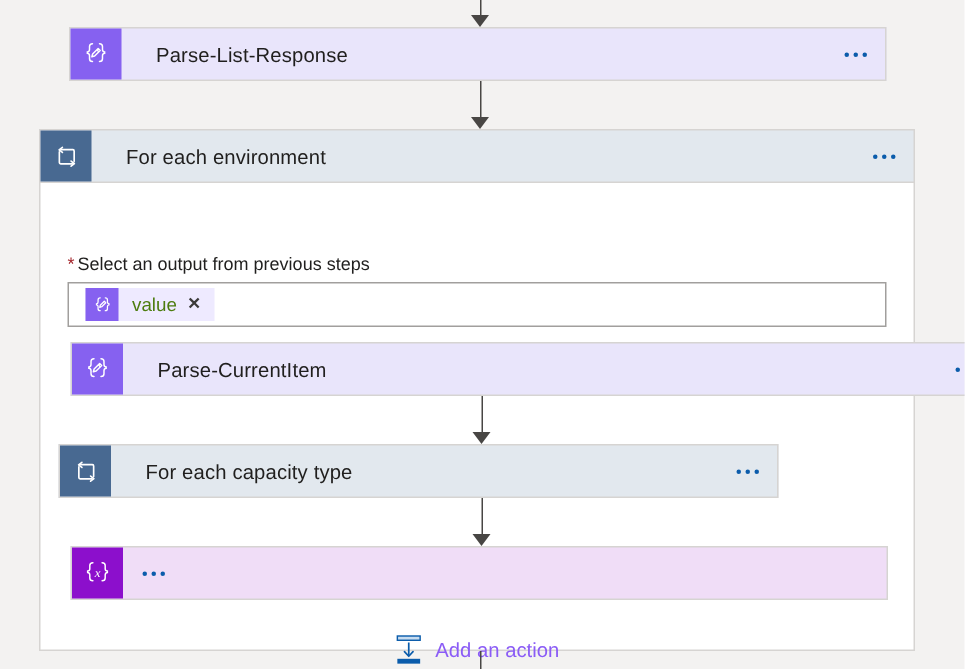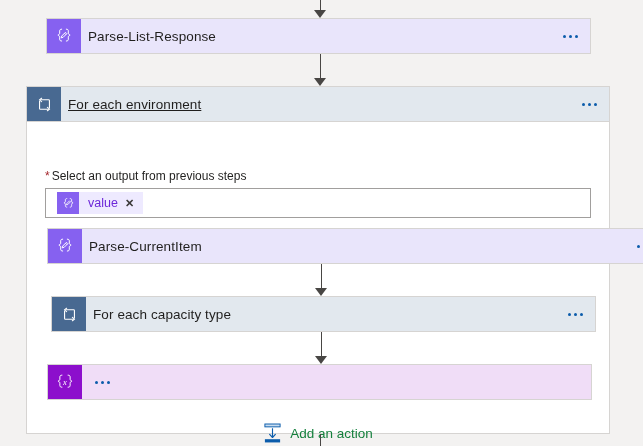--- a/index.html
+++ b/index.html
@@ -62,21 +62,21 @@
     min-width: 34px;
     display: flex;
     align-items: center;
     justify-content: center;
     color: #ffffff;
   }
   .card .card-title {
     flex: 1 1 auto;
     display: flex;
     align-items: center;
-    padding-left: 7px;
+    padding-left: 23px;
     font-size: 13.5px;
     color: #201f1e;
     letter-spacing: 0.1px;
     white-space: nowrap;
     overflow: hidden;
   }
   .card .ellipsis {
     width: 40px;
     min-width: 40px;
     display: flex;
@@ -109,21 +109,20 @@
     height: 348px;
     box-sizing: border-box;
     background: #ffffff;
     border: 1px solid #d6d4d2;
   }
   #foreach-scope-header {
     position: absolute;
     left: -1px;
     top: -1px;
     width: 464px;
-    text-decoration: underline;
   }
   #foreach-scope-body {
     position: absolute;
     left: 0;
     top: 36px;
     right: 0;
     bottom: 0;
     border-radius: 23px;
   }
 
@@ -167,21 +166,21 @@
     min-width: 22px;
     background: #8661f0;
     display: flex;
     align-items: center;
     justify-content: center;
     color: #fff;
   }
   .token .token-text {
     padding: 0 7px 0 9px;
     font-size: 12.5px;
-    color: #6d28d9;
+    color: #4d7c0f;
   }
   .token .token-remove {
     padding-right: 9px;
     font-size: 11px;
     font-weight: bold;
     color: #3b3a39;
     cursor: pointer;
     line-height: 1;
   }
 
@@ -191,21 +190,21 @@
     left: 0;
     right: 0;
     top: 300px;
     display: flex;
     align-items: center;
     justify-content: center;
     gap: 8px;
     cursor: pointer;
   }
   #add-an-action .aa-label {
-    color: #15803d;
+    color: #8b5cf6;
     font-size: 13.5px;
   }
 
   svg { display: block; }
 </style>
 </head>
 <body>
 
 <div id="canvas">
 
@@ -293,21 +292,21 @@
           <i></i>
           <i></i>
         </div>
       </div>
 
       <div class="connector" style="left:287px; top:141px; height:32px;">
         <div class="stem"></div>
         <div class="head"></div>
       </div>
 
-      <div class="card loop" style="left:24px; top:173px; width:545px;">
+      <div class="card loop" style="left:12px; top:173px; width:480px;">
         <div class="icon-box">
           <svg width="17" height="17" viewBox="0 0 20 20" aria-hidden="true">
             <path d="M4.2 6.2V14.6c0 .6.4 1 1 1h9.3" fill="none" stroke="#ffffff" stroke-width="1.3" stroke-linecap="round" stroke-linejoin="round"></path>
             <path d="M15.8 13.8V5.4c0-.6-.4-1-1-1H5.5" fill="none" stroke="#ffffff" stroke-width="1.3" stroke-linecap="round" stroke-linejoin="round"></path>
             <path d="M6.6 2.6L4.0 4.6l2.6 2.0" fill="none" stroke="#ffffff" stroke-width="1.3" stroke-linecap="round" stroke-linejoin="round"></path>
             <path d="M13.4 17.4l2.6-2.0-2.6-2.0" fill="none" stroke="#ffffff" stroke-width="1.3" stroke-linecap="round" stroke-linejoin="round"></path>
           </svg>
         </div>
         <div class="card-title">For each capacity type</div>
         <div class="ellipsis">

